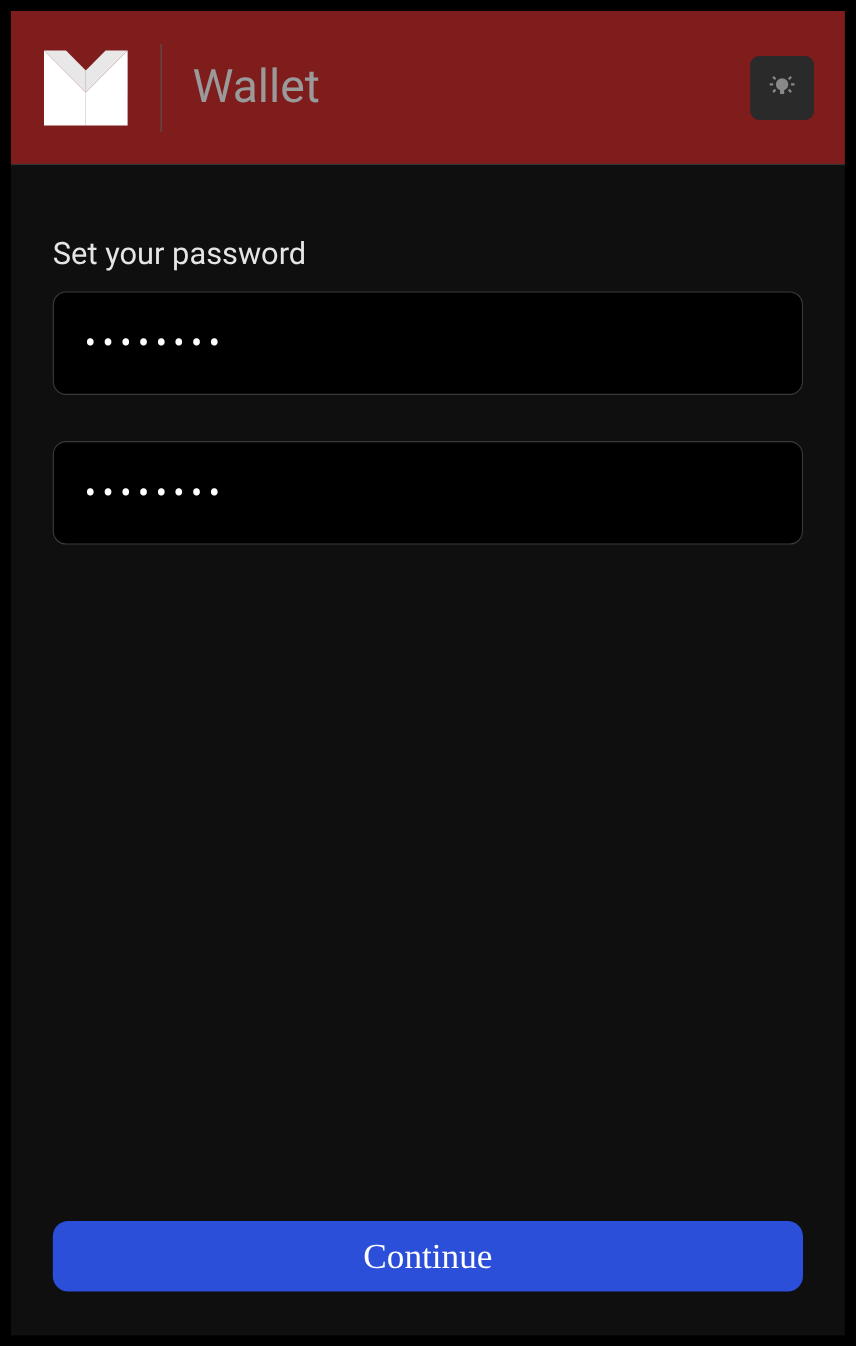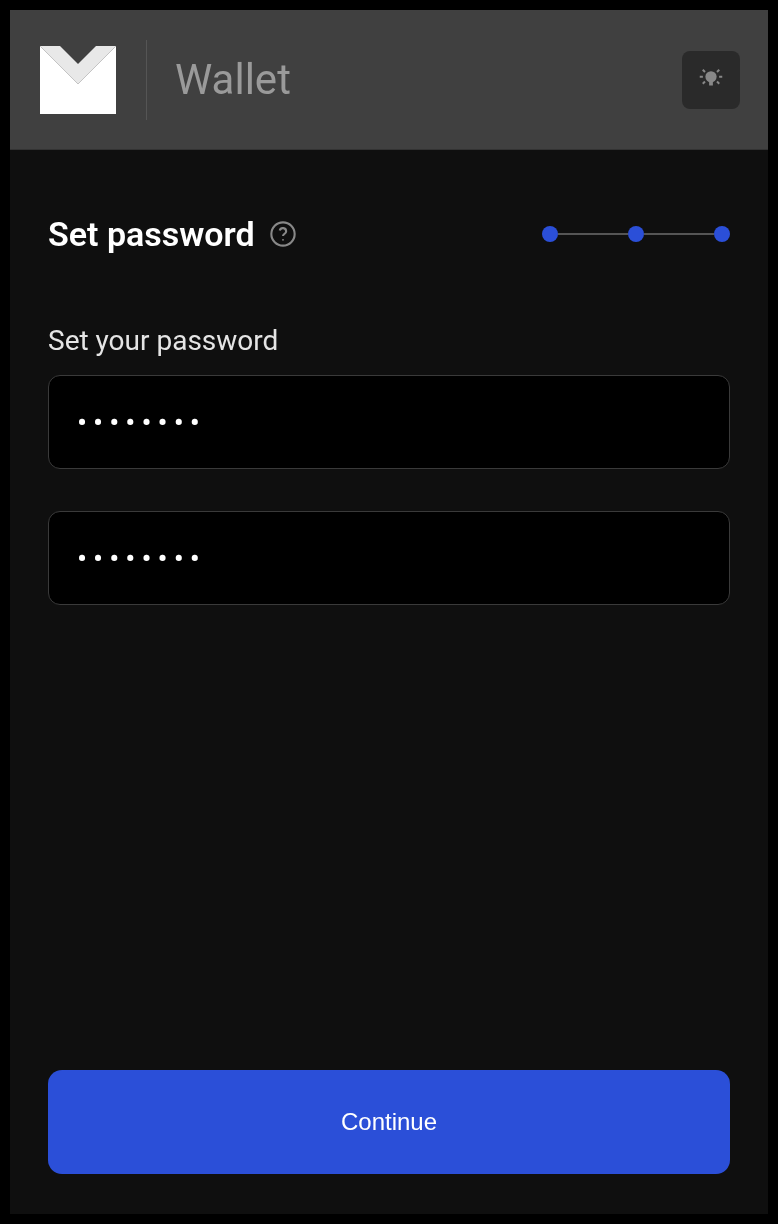--- a/index.html
+++ b/index.html
@@ -16,21 +16,21 @@
     }
     .app {
       width: 100%;
       height: 100%;
       background: #0f0f0f;
       border: 10px solid #000;
       display: flex;
       flex-direction: column;
     }
     .header {
-      background: #404040;
+      background: #7f1d1d;
       height: 140px;
       display: flex;
       align-items: center;
       padding: 0 28px;
       border-bottom: 1px solid #333;
     }
     .logo {
       width: 80px;
       height: 80px;
       display: flex;
@@ -131,29 +131,29 @@
       letter-spacing: 6px;
       padding: 0 28px;
       outline: none;
       font-family: inherit;
     }
     .spacer {
       flex: 1;
     }
     .continue-btn {
       width: 100%;
-      height: 104px;
+      height: 64px;
       background: #2b4fd8;
       border: none;
       border-radius: 14px;
       color: #fff;
-      font-size: 24px;
+      font-size: 32px;
       font-weight: 400;
       cursor: pointer;
-      font-family: Liberation Sans, sans-serif;
+      font-family: Liberation Serif, serif;
     }
   </style>
 </head>
 <body>
 
 <div class="app">
   <div class="header">
     <div class="logo">
       <svg width="80" height="76" viewBox="0 0 80 76">
         <polygon points="2,72 2,4 40,42 40,72" fill="#fff"></polygon>
@@ -174,39 +174,20 @@
           <line x1="5.4" y1="5.4" x2="7.2" y2="7.2"></line>
           <line x1="16.8" y1="7.2" x2="18.6" y2="5.4"></line>
           <line x1="5.4" y1="16.6" x2="7.2" y2="14.8"></line>
           <line x1="16.8" y1="14.8" x2="18.6" y2="16.6"></line>
         </svg>
       </span>
     </div>
   </div>
 
   <div class="main">
-    <div class="page-heading-row">
-      <div class="page-heading">
-        <span class="page-heading-text">Set password</span>
-        <span class="help-icon">
-          <svg width="28" height="28" viewBox="0 0 24 24" fill="none" stroke="#888" stroke-width="1.8">
-            <circle cx="12" cy="12" r="10"></circle>
-            <path d="M9.2 9a2.8 2.8 0 0 1 5.5.8c0 1.8-2.7 2.2-2.7 4"></path>
-            <circle cx="12" cy="17" r="0.8" fill="#888" stroke="none"></circle>
-          </svg>
-        </span>
-      </div>
-      <div class="stepper">
-        <div class="step-dot"></div>
-        <div class="step-line"></div>
-        <div class="step-dot"></div>
-        <div class="step-line"></div>
-        <div class="step-dot"></div>
-      </div>
-    </div>
 
     <div class="form">
       <div class="field">
         <label class="field-label">Set your password</label>
         <input type="password" class="field-input" value="••••••••" style="">
       </div>
       <div class="field">
         <input type="password" class="field-input" value="••••••••" style="">
       </div>
     </div>

